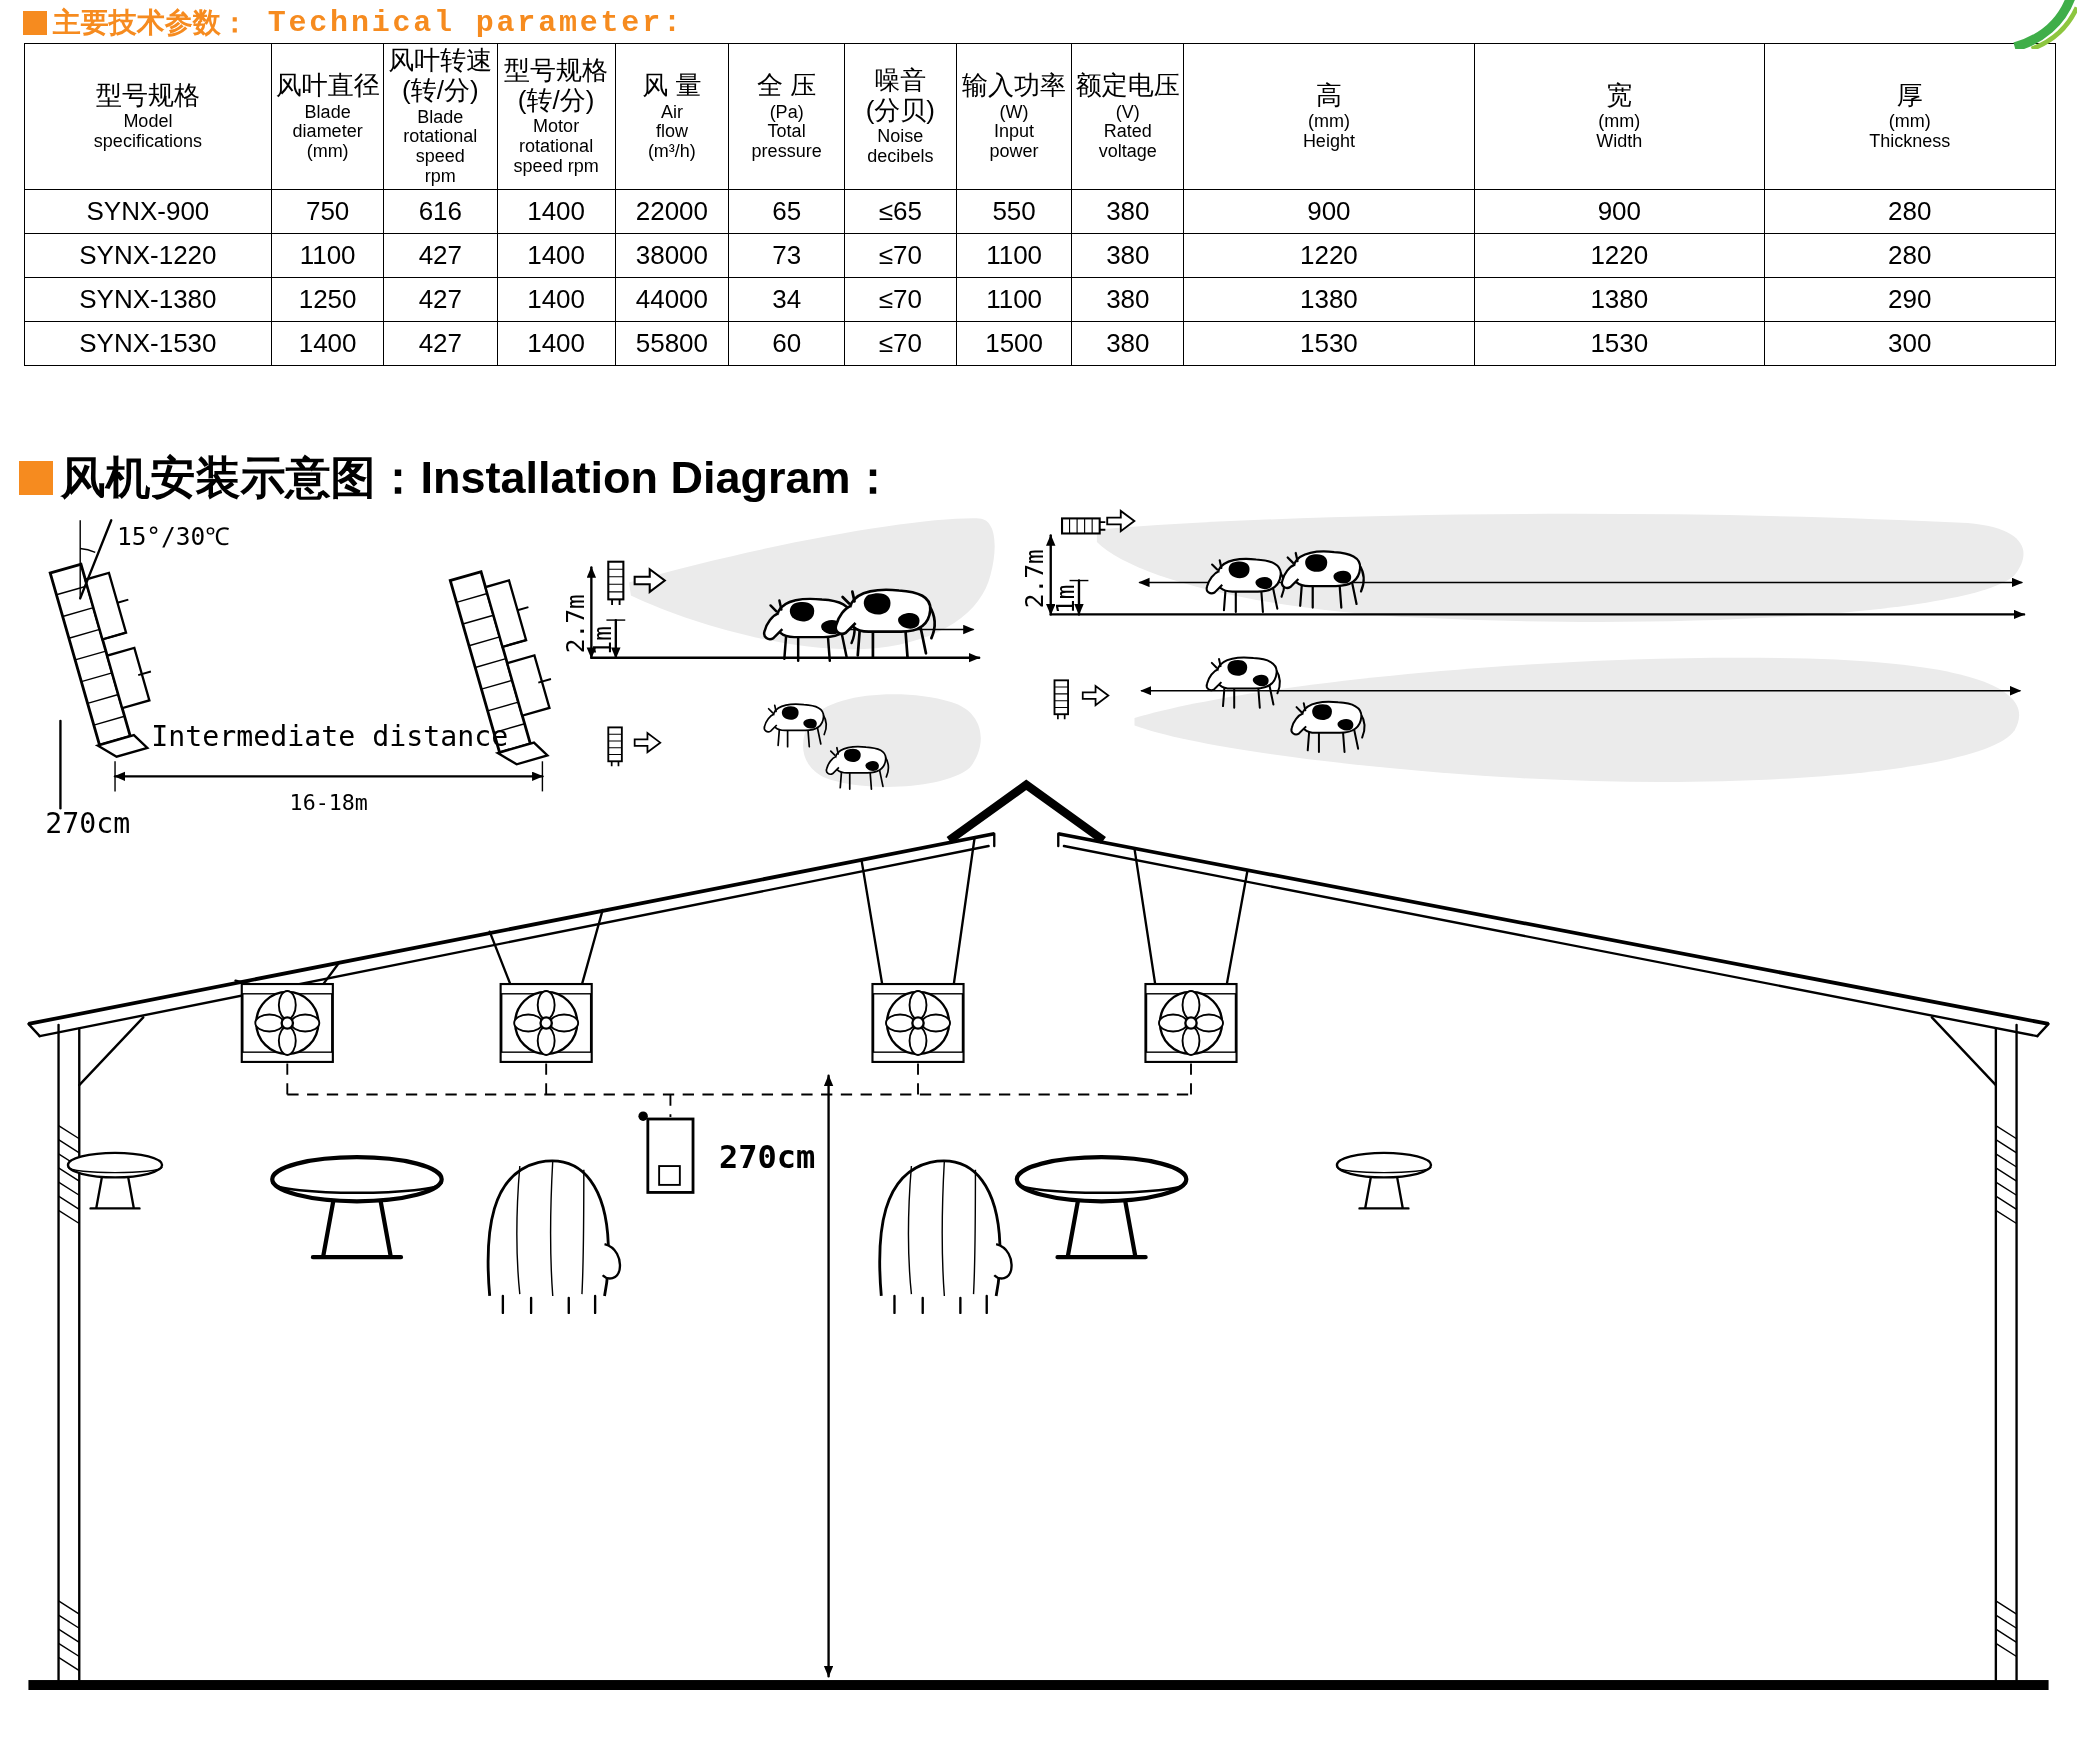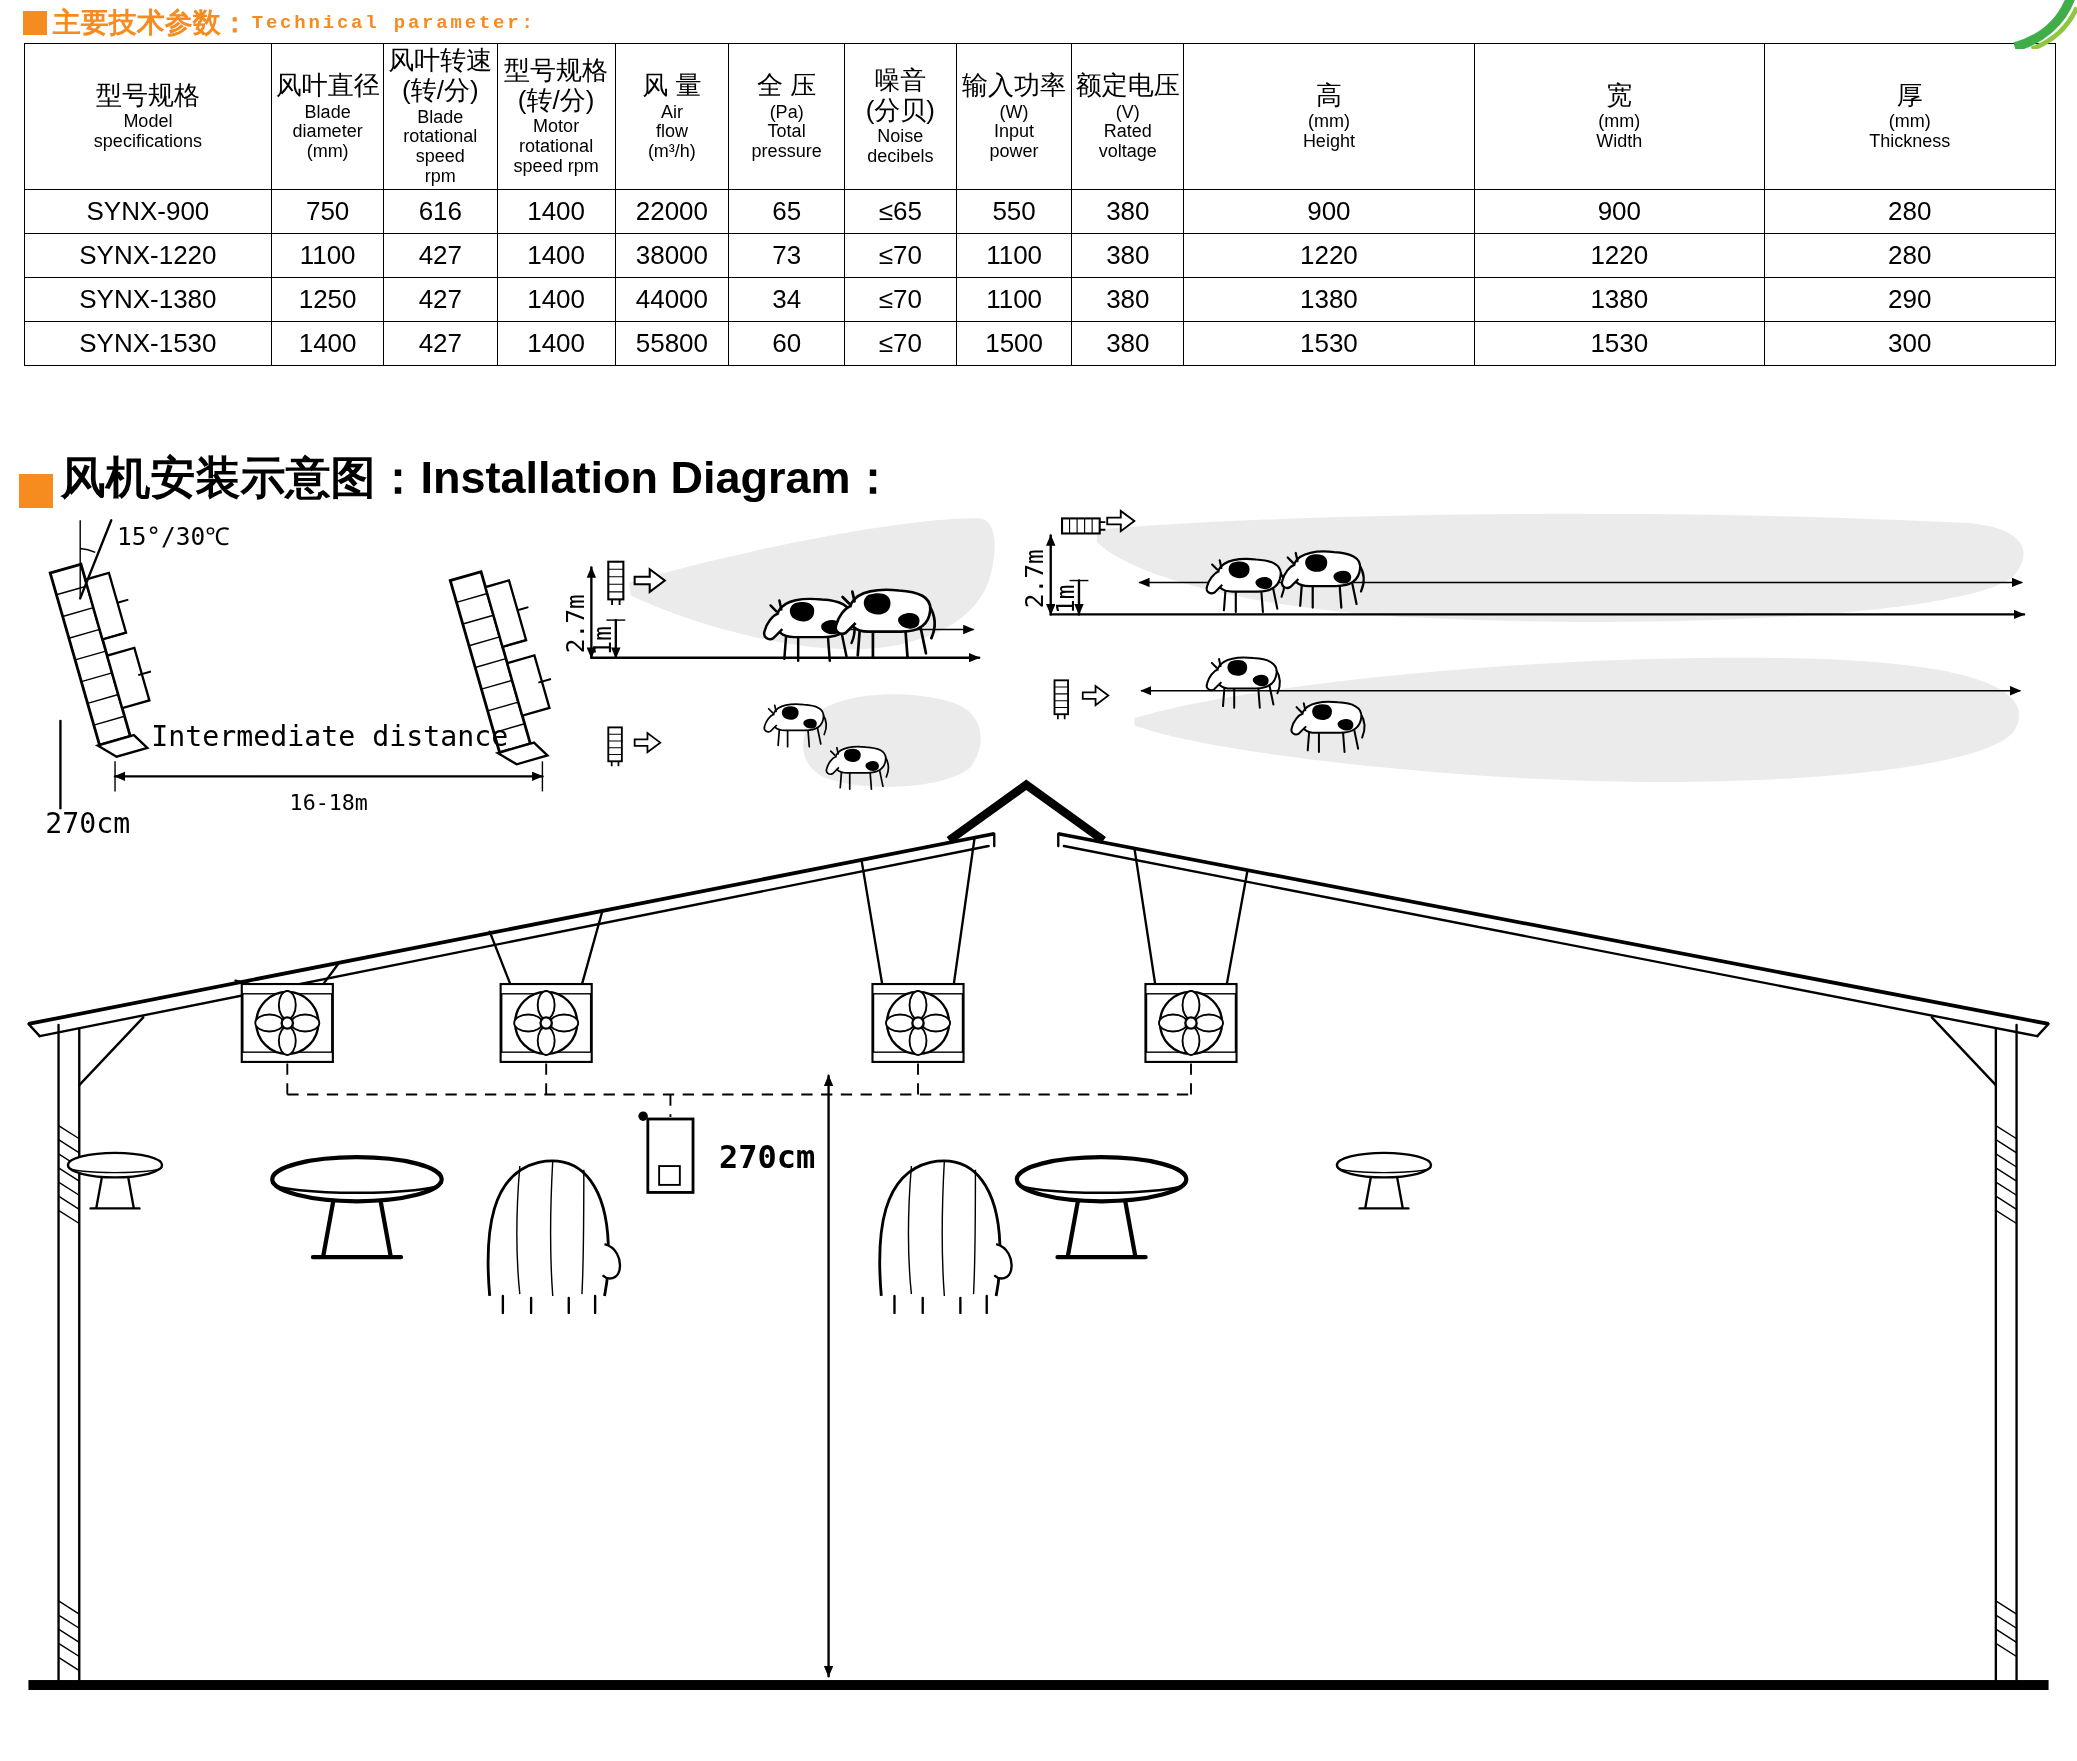--- a/index.html
+++ b/index.html
@@ -4,34 +4,34 @@
 <style>
   * { margin:0; padding:0; box-sizing:border-box; }
   html,body { background:#ffffff; }
   body { width:2077px; font-family:"Liberation Sans","DejaVu Sans",sans-serif; color:#000; }
   .page { position:relative; width:2077px; height:1690px; background:#fff; overflow:hidden; }
 
   
   .sec1-title { position:absolute; left:22.6px; top:3.8px; display:flex; align-items:center; }
   .sq1 { width:24.5px; height:24.5px; background:#f68b1f; display:inline-block; margin-right:5.6px; }
   .sec1-zh { font-size:28px; font-weight:bold; color:#f68b1f; }
-  .sec1-en { font-family:"Liberation Mono","DejaVu Sans Mono",monospace; font-size:19px; font-weight:bold;
-             color:#f68b1f; letter-spacing:2.8px; margin-left:3px; }
+  .sec1-en { font-family:"Liberation Mono","DejaVu Sans Mono",monospace; font-size:30px; font-weight:bold;
+             color:#f68b1f; letter-spacing:2.8px; margin-left:19px; }
 
   
   table.spec { position:absolute; left:23.5px; top:43px; width:2032px; border-collapse:collapse;
                table-layout:fixed; text-align:center; background:#fff; }
   .spec th, .spec td { border:1.9px solid #000; padding:1.9px; vertical-align:middle; }
   .spec thead th { height:113px; font-weight:normal; }
   .spec .zh { font-size:26px; white-space:pre-line; line-height:1.15; }
   .spec .en { font-size:18px; white-space:pre-line; line-height:1.1; margin-top:1.9px; }
   .spec tbody td { height:44px; font-size:26px; }
 
   
-  .sec2-title { position:absolute; left:19px; top:448px; display:flex; align-items:flex-end; }
+  .sec2-title { position:absolute; left:19px; top:448px; display:flex; align-items:center; }
   .sq2 { width:34px; height:34px; background:#f68b1f; display:inline-block; margin-right:7.5px; }
   .sec2-zh, .sec2-en { font-size:45px; font-weight:bold; color:#000; }
   .sec2-en { }
 
   
   .logo-top-right { position:absolute; right:0; top:0; }
 
   
   svg.diagram { position:absolute; left:0; top:509px; }
   .ln   { stroke:#000; stroke-width:2.5; fill:none; stroke-linecap:round; }

